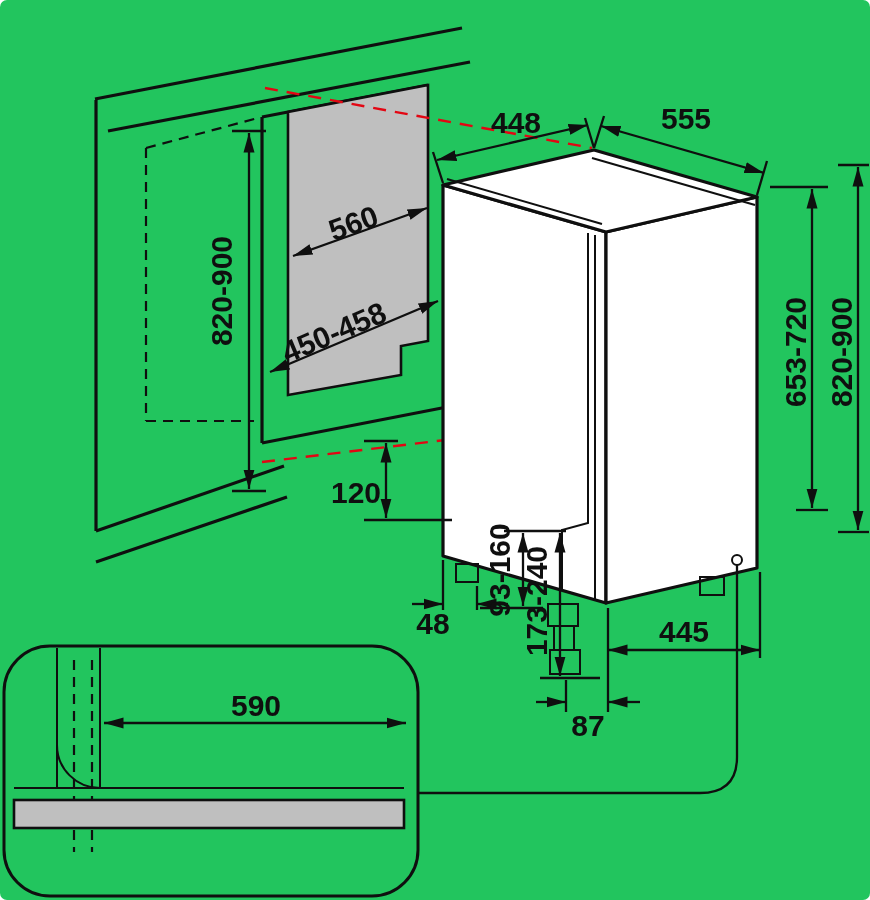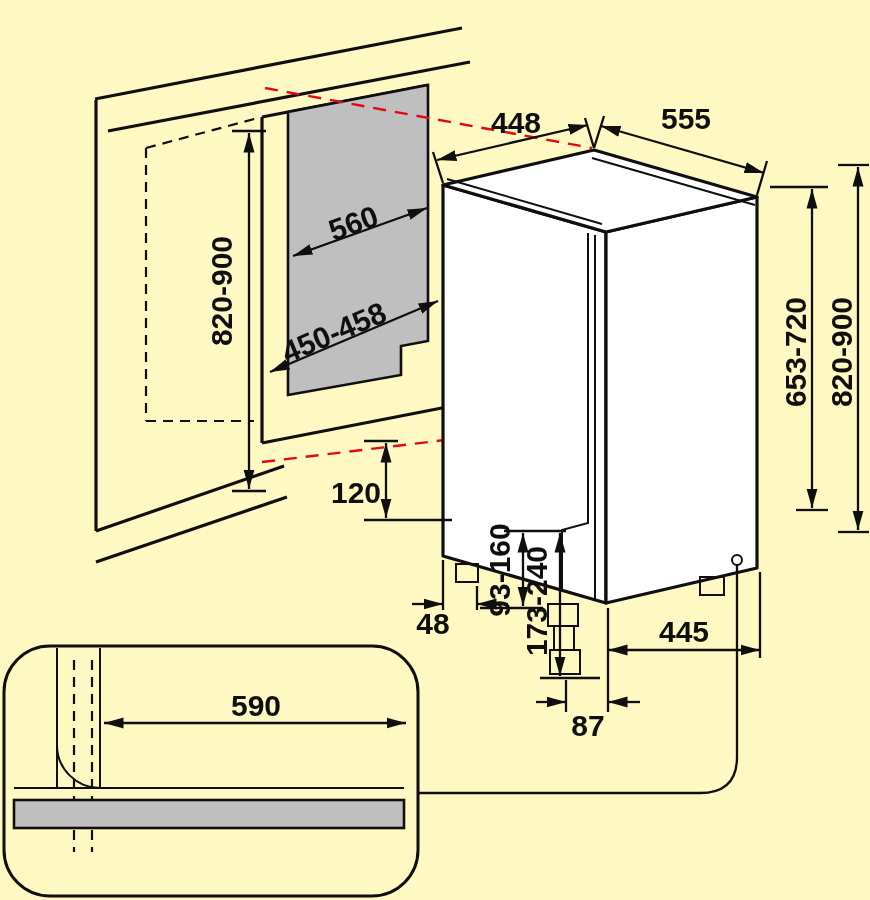--- a/index.html
+++ b/index.html
@@ -1,17 +1,17 @@
 <!DOCTYPE html>
 <html><head>
 <meta charset="utf-8">
 <style>
   html,body{margin:0;padding:0;background:#fff;}
-  .canvas{width:870px;height:900px;background:#fef9c3;position:relative;overflow:hidden;
-          font-family:"Liberation Sans",sans-serif;}
+  .canvas{width:870px;height:900px;background:#22c55e;position:relative;overflow:hidden;
+          font-family:"Liberation Sans",sans-serif;border-radius:7px;}
   svg{display:block;}
   svg text{font-family:"Liberation Sans",sans-serif;font-weight:700;font-size:30px;fill:#0f0f0f;}
   .s3{stroke:#0f0f0f;stroke-width:3.2;fill:none;}
   .face{stroke:#0f0f0f;stroke-width:3.2;fill:#ffffff;stroke-linejoin:round;}
   .inner{stroke:#0f0f0f;stroke-width:2;fill:none;}
   .hid{stroke:#0f0f0f;stroke-width:2.2;fill:none;stroke-dasharray:10 7;}
   .red{stroke-width:2.4;fill:none;stroke-dasharray:13 9;}
   .panel{stroke:#0f0f0f;stroke-width:2.6;}
   .dim{stroke:#0f0f0f;stroke-width:2.3;fill:none;}
   .det{stroke:#0f0f0f;stroke-width:3;fill:none;}

